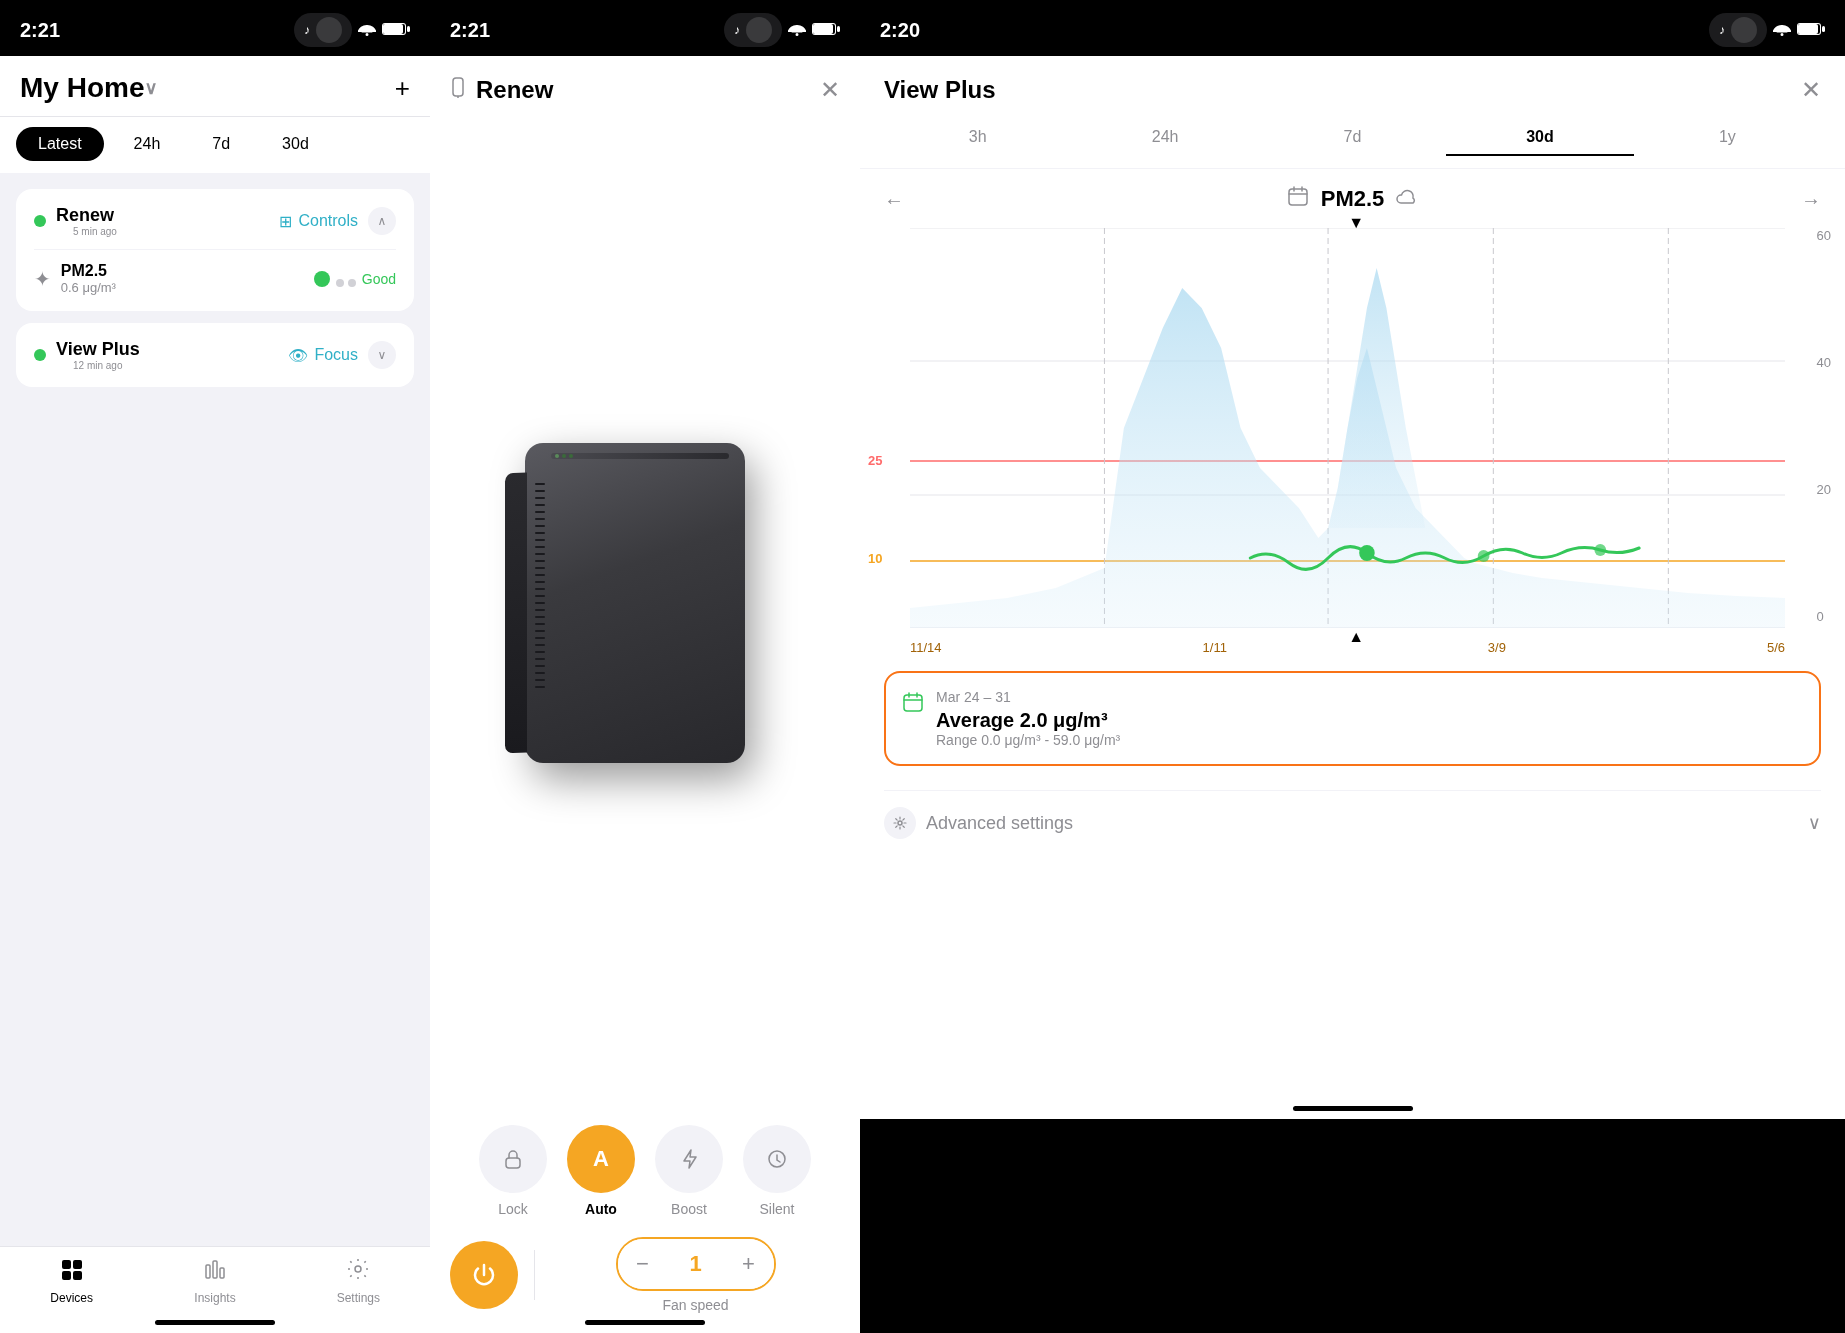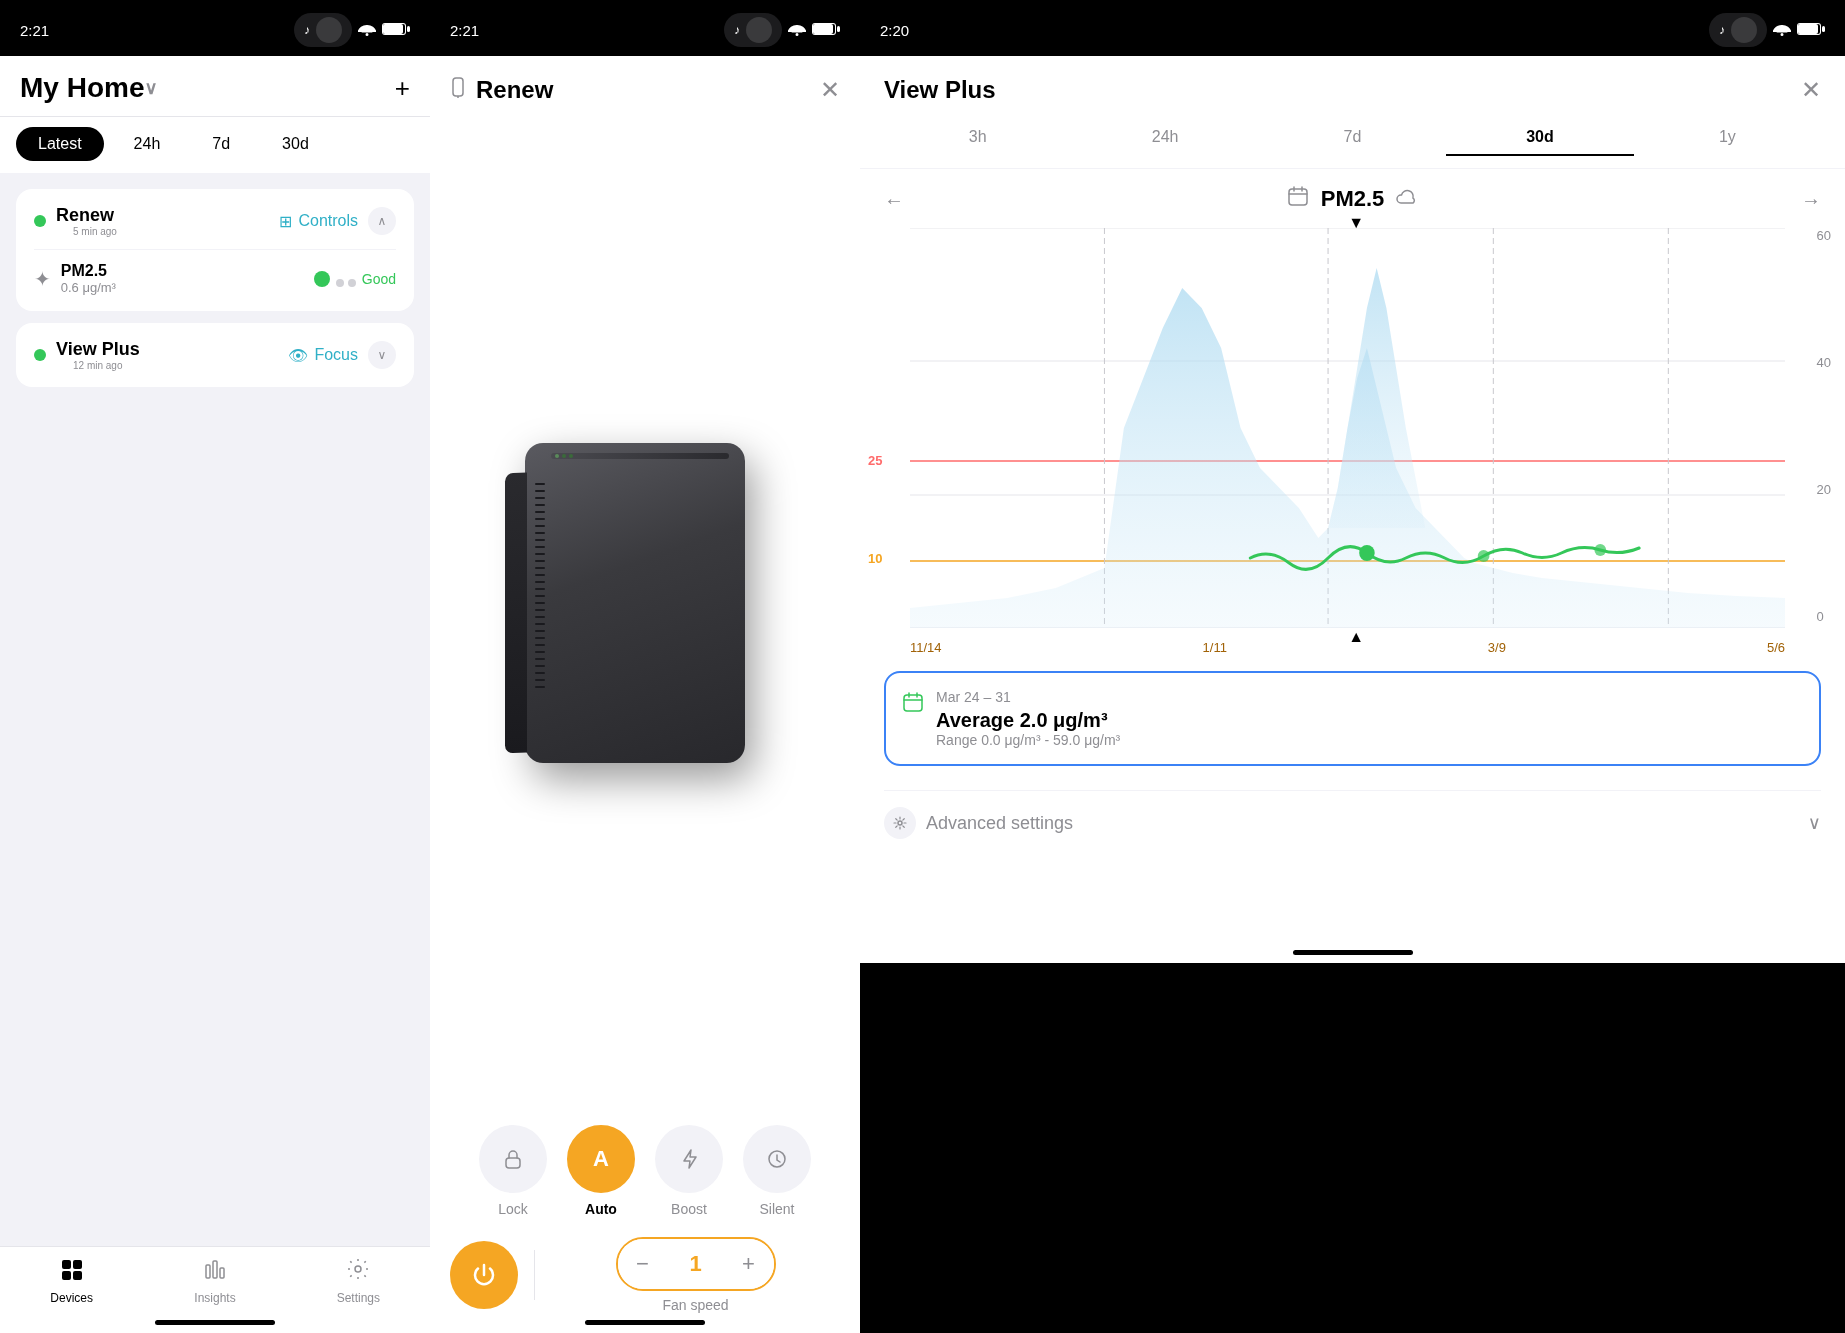--- a/index.html
+++ b/index.html
@@ -26,22 +26,22 @@
     .status-bar {
       background: #000;
       color: #fff;
       display: flex;
       align-items: center;
       justify-content: space-between;
       padding: 14px 20px 10px;
       height: 56px;
     }
     .status-time {
-      font-size: 15px;
-      font-weight: 400;
+      font-size: 20px;
+      font-weight: 700;
       color: #fff;
     }
     .status-icons {
       display: flex;
       align-items: center;
       gap: 6px;
     }
     .status-pill {
       background: #1c1c1e;
       border-radius: 20px;
@@ -406,21 +406,21 @@
       background: #fff;
     }
     .speed-label {
       font-size: 14px;
       color: #8e8e93;
     }
 
     
     .panel3 {
       flex: 1;
-      height: 963px;
+      height: 1119px;
       background: #fff;
       display: flex;
       flex-direction: column;
       position: relative;
       overflow: hidden;
     }
 
     .panel3-header {
       padding: 20px 24px 16px;
       display: flex;
@@ -483,21 +483,21 @@
     .chart-x-labels {
       display: flex;
       justify-content: space-between;
       padding: 8px 24px 0;
       font-size: 13px;
       color: #a16207;
     }
 
     .info-card {
       margin: 16px 24px;
-      border: 2px solid #3b82f6;
+      border: 2px solid #f97316;
       border-radius: 16px;
       padding: 16px;
       display: flex;
       gap: 12px;
       align-items: flex-start;
     }
     .info-card-icon {
       font-size: 20px;
       color: #34c759;
       padding-top: 2px;

